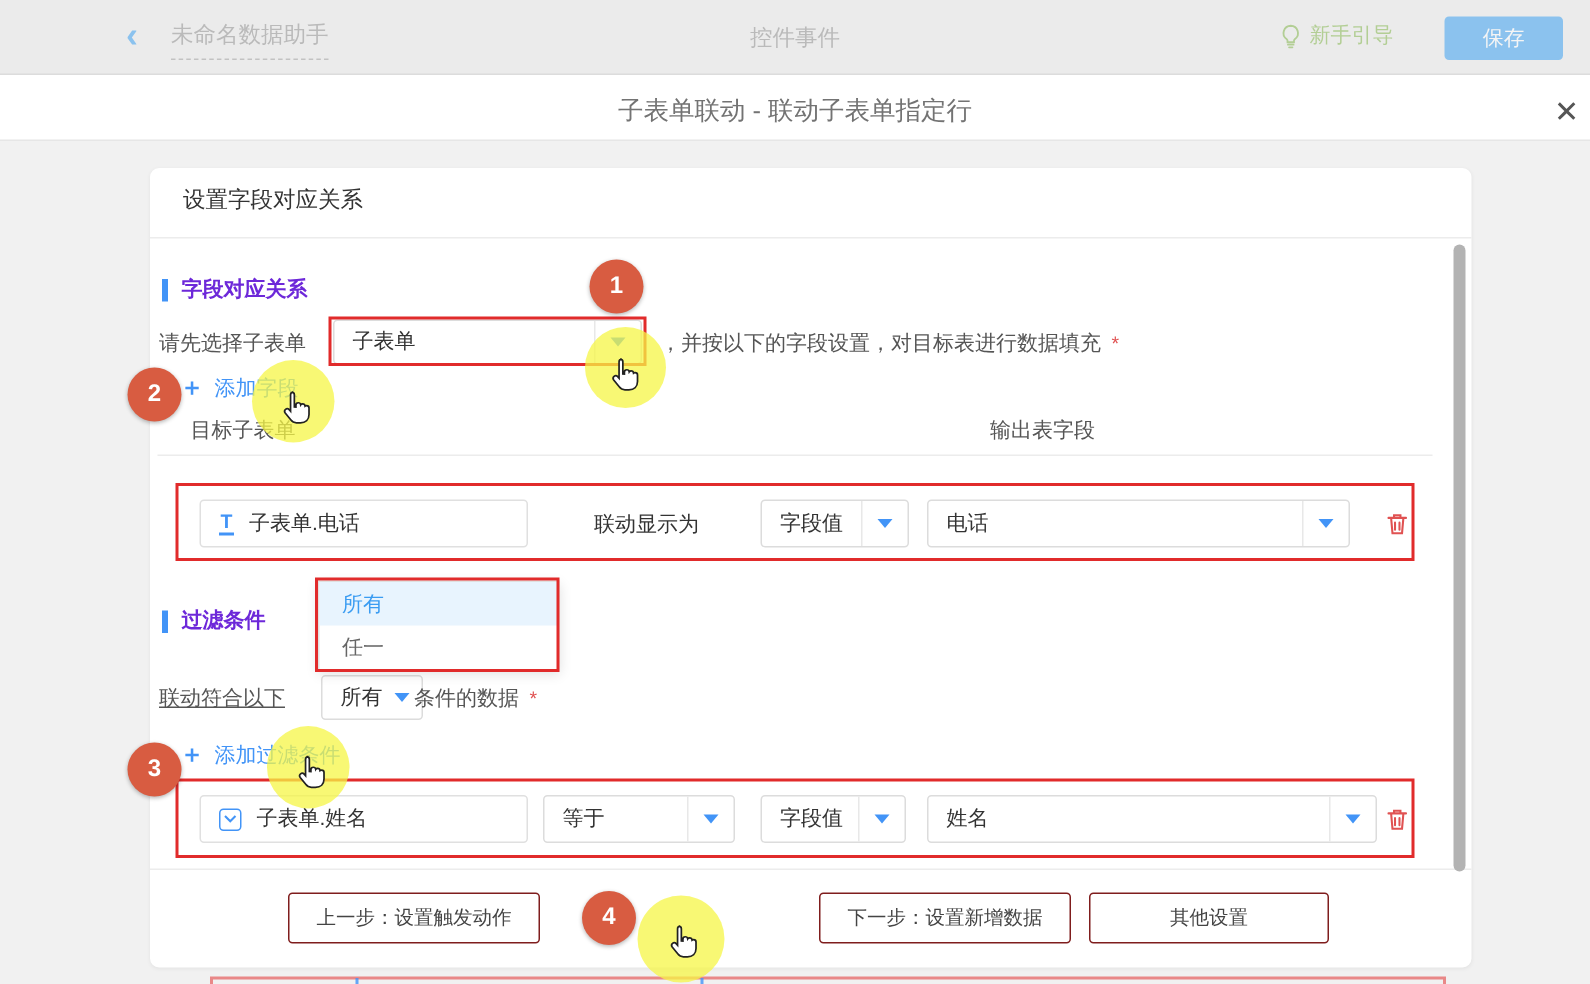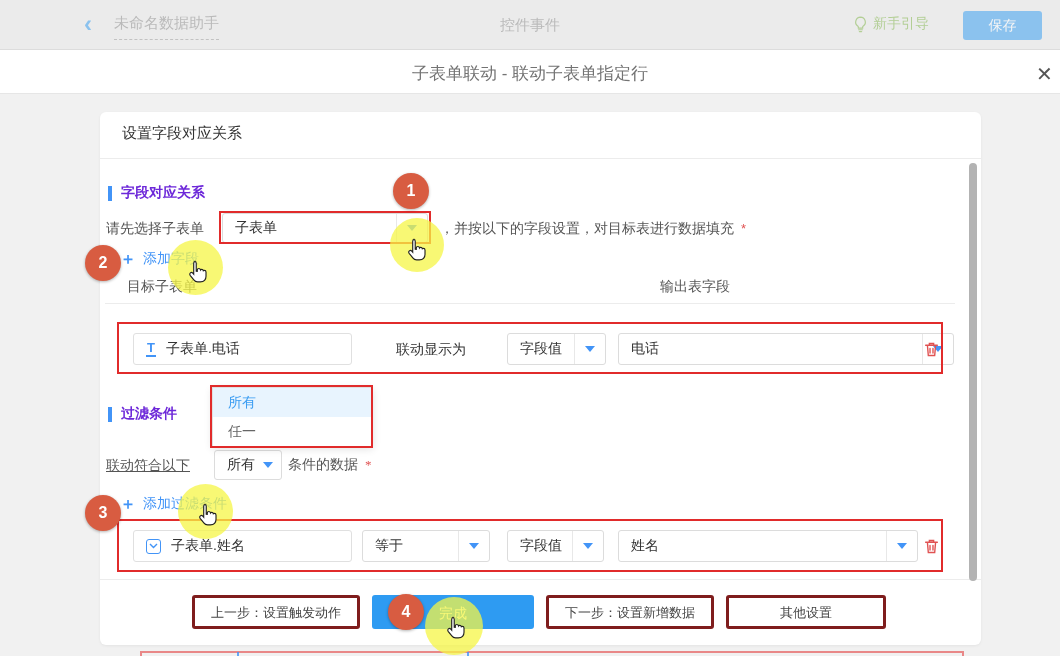--- a/index.html
+++ b/index.html
@@ -62,22 +62,22 @@
   .colh{position:absolute;font-size:14px;color:#555;z-index:3;}
 
   .trash{position:absolute;width:17px;height:17px;z-index:3;cursor:pointer;}
 
   .ddpanel{position:absolute;left:212px;top:387px;width:159px;background:#fff;
            border:1px solid #e0e0e0;box-shadow:0 2px 8px rgba(0,0,0,.12);z-index:20;}
   .ddopt{height:29px;line-height:29px;padding-left:15px;font-size:14px;color:#666;cursor:pointer;}
   .ddopt.selected{background:#e8f4fe;color:#3a9cf2;}
 
   .btn{position:absolute;height:34px;line-height:32px;text-align:center;background:#fff;
-       border:3px solid #7f1d1d;border-radius:3px;font-size:13px;color:#444;
-       box-sizing:border-box;z-index:3;cursor:pointer;padding:0;font-family:Liberation Mono, monospace;}
+       border:1px solid #7f1d1d;border-radius:3px;font-size:13px;color:#444;
+       box-sizing:border-box;z-index:3;cursor:pointer;padding:0;}
   .btn.primary{background:#2e9bf2;border-color:#2e9bf2;color:#fff;font-size:14px;}
 
   .sbar{position:absolute;left:969px;top:163px;width:8px;height:418px;background:#b3b3b3;
         border-radius:4px;z-index:10;cursor:pointer;}
 
   
   .redbox{position:absolute;border:2px solid #e12b2b;z-index:25;pointer-events:none;box-sizing:border-box;}
   .redbox.faint{border-color:rgba(225,50,50,.55);border-bottom:none;}
   .bluetick{position:absolute;width:2px;height:4px;background:rgba(66,148,247,.8);z-index:26;}
   .hl{position:absolute;border-radius:50%;background:rgba(246,246,70,.75);z-index:30;pointer-events:none;}
@@ -148,21 +148,21 @@
     <span class="ticon">T</span>
     <span>子表单.电话</span>
   </div>
   <div class="lbl" style="left:396px;top:333px;line-height:32px;color:#333;">联动显示为</div>
   <div class="sel" style="left:507px;top:333px;width:99px;height:32px;">
     <span class="val">字段值</span>
     <span class="arr sep">
         <i class="tri"></i>
       </span>
   </div>
-  <div class="sel" style="left:618px;top:333px;width:336px;height:32px;">
+  <div class="sel" style="left:618px;top:333px;width:282px;height:32px;">
     <span class="val">电话</span>
     <span class="arr sep">
         <i class="tri"></i>
       </span>
   </div>
   <svg class="trash" style="left:923px;top:341px;" viewBox="0 0 16 16">
     <path d="M2.5 4h11 M6 4V2.3h4V4 M4.2 4.6l.8 9h6l.8-9 M6.6 7v4.4 M9.4 7v4.4" fill="none" stroke="#e05252" stroke-width="1.3" stroke-linecap="round"></path>
   </svg>
 
   <div class="sect" style="left:108px;top:405px;">
@@ -175,21 +175,21 @@
     <div class="ddopt">任一</div>
   </div>
 
   <div class="lbl" style="left:106px;top:450px;line-height:30px;text-decoration:underline;">联动符合以下</div>
   <div class="sel" style="left:214px;top:450px;width:68px;height:30px;">
     <span class="val">所有</span>
     <span class="arr nosep">
         <i class="tri"></i>
       </span>
   </div>
-  <div class="lbl" style="left:288px;top:450px;line-height:30px;font-family:Liberation Serif, serif;">
+  <div class="lbl" style="left:276px;top:450px;line-height:30px;">
     <span>条件的数据</span><span class="req">*</span>
   </div>
 
   <div class="addlink" style="left:120px;top:495px;">
     <span class="plus">＋</span>
     <span>添加过滤条件</span>
   </div>
 
   <div class="inputbox" style="left:133px;top:530px;width:219px;height:32px;">
     <span class="selicon">
@@ -216,21 +216,20 @@
     <span class="arr sep">
         <i class="tri"></i>
       </span>
   </div>
   <svg class="trash" style="left:923px;top:538px;" viewBox="0 0 16 16">
     <path d="M2.5 4h11 M6 4V2.3h4V4 M4.2 4.6l.8 9h6l.8-9 M6.6 7v4.4 M9.4 7v4.4" fill="none" stroke="#e05252" stroke-width="1.3" stroke-linecap="round"></path>
   </svg>
 
   <div class="divider" style="left:100px;top:579px;width:881px;"></div>
   <button class="btn" style="left:192px;top:595px;width:168px;">上一步：设置触发动作</button>
-  <button class="btn primary" style="left:372px;top:595px;width:162px;">完成</button>
   <button class="btn" style="left:546px;top:595px;width:168px;">下一步：设置新增数据</button>
   <button class="btn" style="left:726px;top:595px;width:160px;">其他设置</button>
 
   <div class="sbar"></div>
 
   <div class="redbox" style="left:219px;top:211px;width:212px;height:33px;"></div>
   <div class="redbox" style="left:117px;top:322px;width:826px;height:52px;"></div>
   <div class="redbox" style="left:210px;top:385px;width:163px;height:63px;"></div>
   <div class="redbox" style="left:117px;top:519px;width:826px;height:53px;"></div>
   <div class="redbox faint" style="left:140px;top:651px;width:824px;height:5px;"></div>

